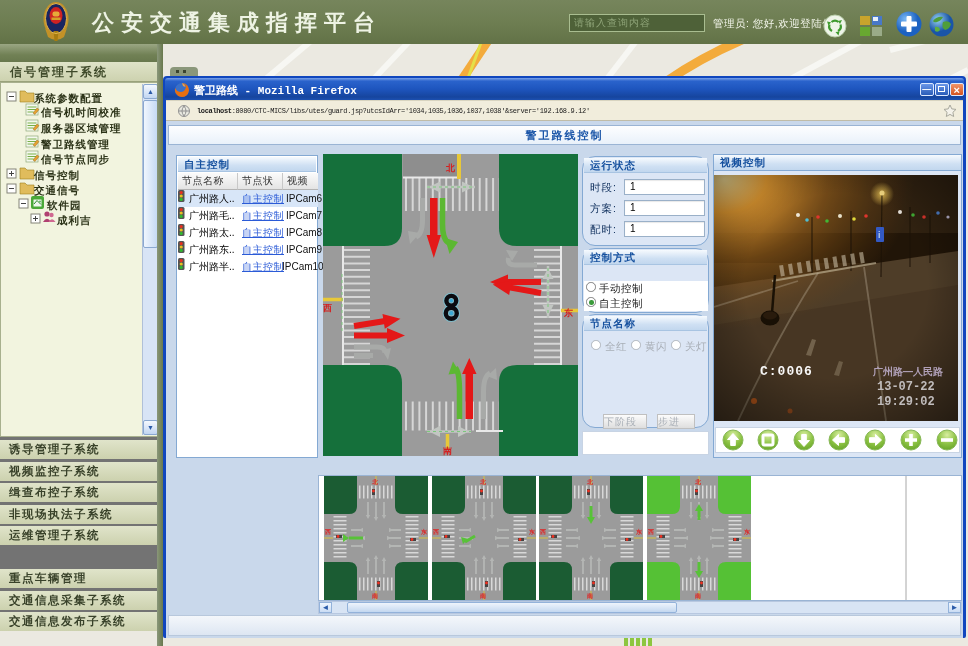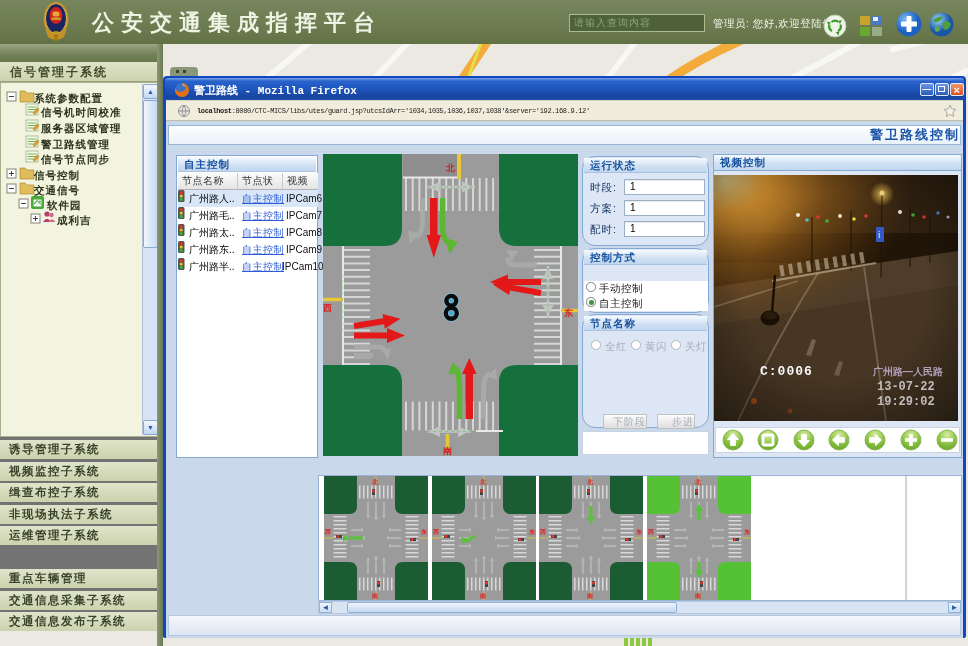--- a/index.html
+++ b/index.html
@@ -46,22 +46,22 @@
   font-family:"Liberation Mono",monospace;letter-spacing:0px;white-space:nowrap}
 .wbtn{top:3.5px;width:13.5px;height:13.5px;border:1px solid #dce8ff;border-radius:2px;
   color:#fff;font-size:9px;line-height:11px;text-align:center;font-weight:bold;
   background:linear-gradient(#6a96e8,#2a5cb8)}
 #urlbar{left:0;top:21px;width:797px;height:21px;background:#f1eddc;border-bottom:1px solid #c0bca8;
   border-top:1px solid #d8d4c0}
 #urltext{left:31px;top:27.5px;font-family:"Liberation Mono",monospace;font-size:7px;color:#1a1a1a;
   white-space:nowrap;letter-spacing:-.35px}
 #content{left:0;top:42px;width:797px;height:517px;background:#c9d8eb;overflow:hidden}
 #pagetitle{left:2px;top:4px;width:793px;height:20px;background:linear-gradient(#fdfeff,#e9f1fa);
-  border:1px solid #9ab4d4;color:#1a55a8;font-weight:bold;font-size:13px;line-height:18px;
-  text-align:right;letter-spacing:2px}
+  border:1px solid #9ab4d4;color:#1a55a8;font-weight:bold;font-size:11px;line-height:18px;
+  text-align:center;letter-spacing:2px}
 
 
 .panel{position:absolute;background:#dce6f5;border:1px solid #84a9d3;border-radius:13px}
 .phead{position:absolute;left:1px;top:1px;right:1px;height:15px;
   background:linear-gradient(#f6fafe,#cfe0f3 60%,#c2d7ee);
   border-bottom:1px solid #a8c4e2;color:#15509e;font-weight:bold;font-size:10.5px;
   line-height:14px;padding-left:6px;letter-spacing:1px}
 
 
 #nodes{left:10px;top:34px;width:142px;height:303px;background:#fff;border-radius:0}
@@ -79,21 +79,21 @@
 #ctlwhite{left:416px;top:310px;width:127px;height:24px;background:#fff;border:1px solid #c8d4e4}
 .frow{position:absolute;left:7px;font-size:10.5px;color:#11315e;letter-spacing:1px}
 .finput{position:absolute;left:41px;width:81px;height:16px;background:#fff;border:1px solid #9ab0c8;
   font-size:10px;padding-left:5px;color:#000;line-height:14px;box-shadow:inset 0 1px 1px #00000018}
 .radio{position:absolute;width:9.5px;height:9.5px;border-radius:50%;background:#fff;border:1px solid #808080}
 .radio.dis{border-color:#b0b6be}
 .rdot{position:absolute;left:2px;top:2px;width:4.5px;height:4.5px;border-radius:50%;background:#3a9a3a}
 .rlab{position:absolute;font-size:10.5px;color:#222;letter-spacing:.5px}
 .rlab.dis{color:#a8aeb6}
 .gbtn{position:absolute;height:15px;background:linear-gradient(#fcfcfc,#dedede);border:1px solid #c0c0c0;
-  color:#a8aeb6;font-size:10px;text-align:right;line-height:13px;letter-spacing:1px}
+  color:#a8aeb6;font-size:10px;text-align:left;line-height:13px;letter-spacing:1px}
 
 
 #vhead{left:547px;top:33px;width:249px;height:17px;background:linear-gradient(#f6fafe,#cfe0f3 60%,#c2d7ee);
   border:1px solid #84a9d3;color:#15509e;font-weight:bold;font-size:10.5px;line-height:15px;padding-left:6px;letter-spacing:1px}
 #vwrap{left:547px;top:50px;width:249px;height:287px;background:#dce6f5;border:1px solid #84a9d3;border-top:none}
 #vbtns{left:549px;top:306px;width:245px;height:26px;background:#fff;border:1px solid #c8d4e4}
 .osd{position:absolute;font-weight:bold;white-space:nowrap}
 
 
 #thumbwrap{left:152px;top:354px;width:644px;height:126px;background:#fff;border:1px solid #9ab4d4}

